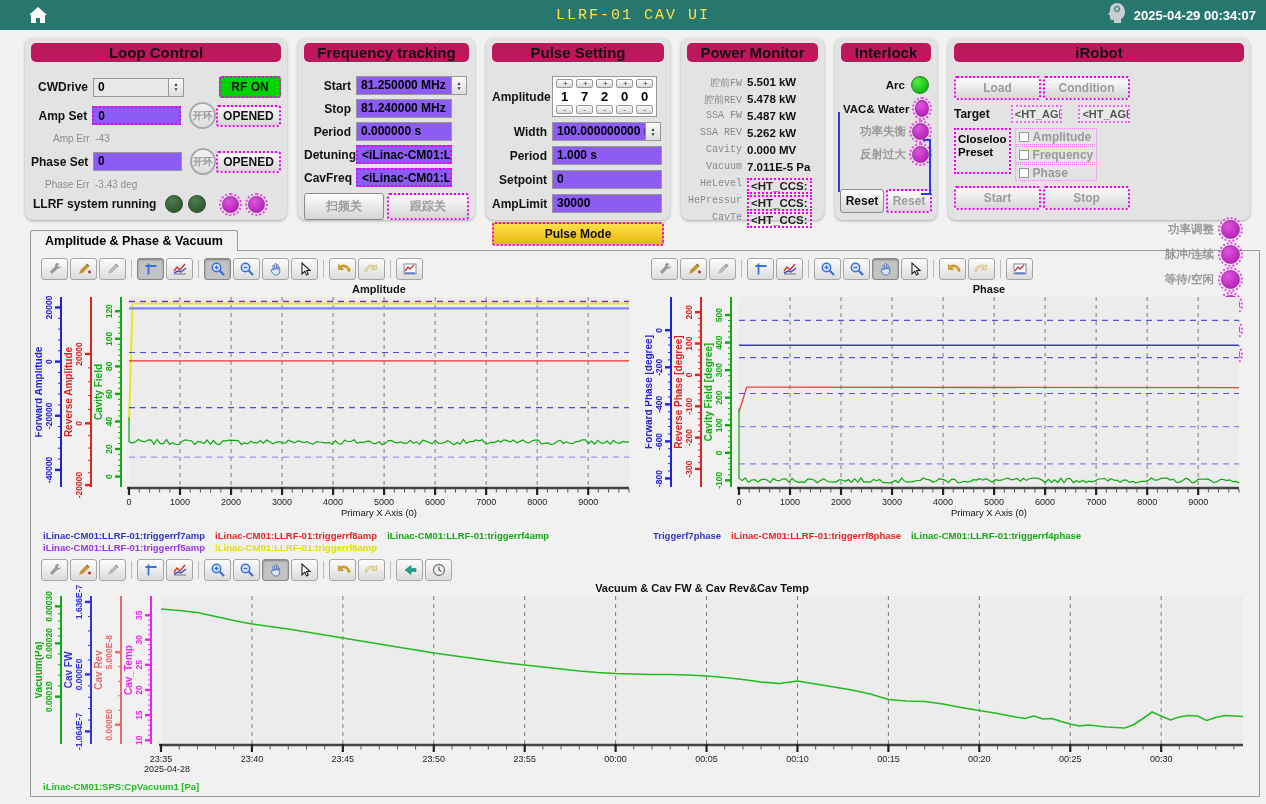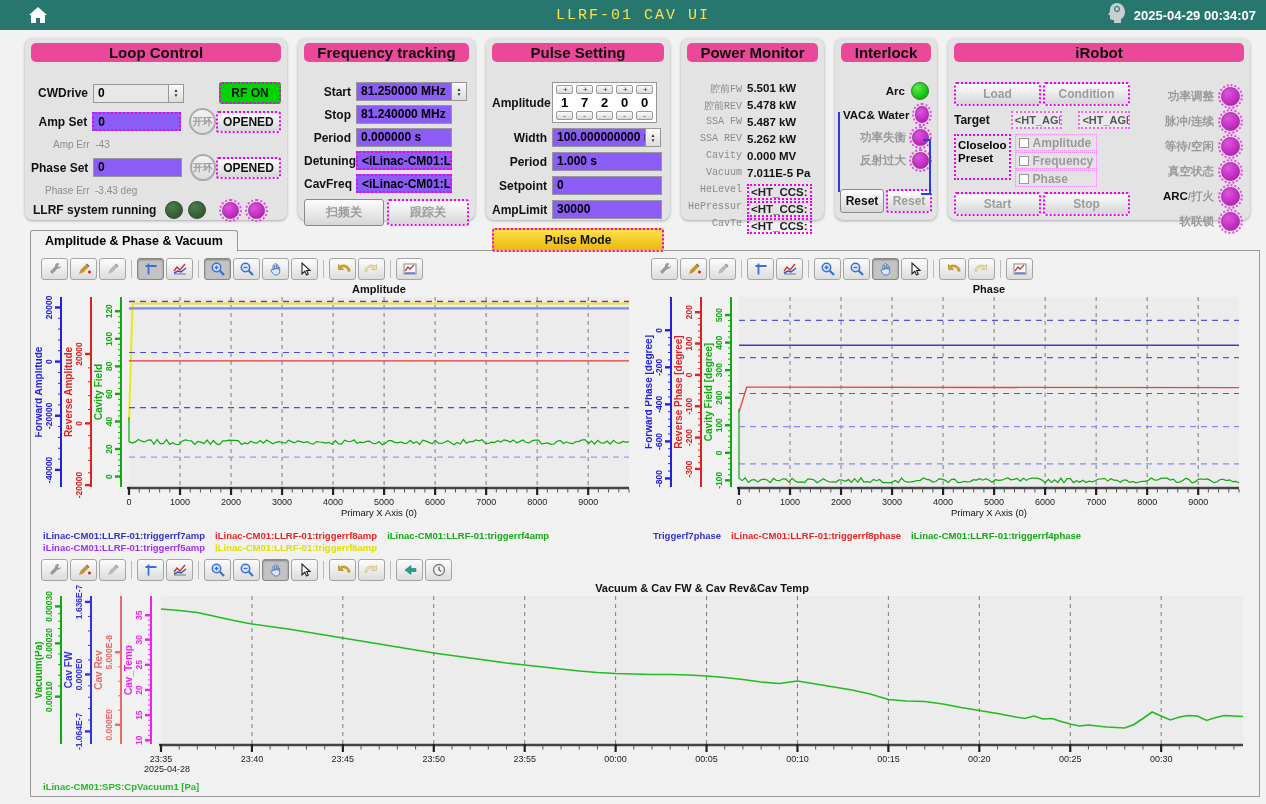--- a/index.html
+++ b/index.html
@@ -10,21 +10,21 @@
   .titlebar{height:30px;background:#27776e;position:relative;display:flex;align-items:center;}
   .titlebar .home{position:absolute;left:26px;top:3px;}
   .titlebar .apptitle{position:absolute;left:0;right:0;text-align:center;color:#fde047;
     font-family:"Liberation Mono","DejaVu Sans Mono",monospace;font-size:15px;letter-spacing:2px;}
   .titlebar .rightbox{position:absolute;right:10px;top:0;height:30px;display:flex;align-items:center;gap:6px;}
   .titlebar .clocktxt{color:#fff;font-weight:bold;font-size:13px;}
 
   
   .panels{display:flex;gap:11px;margin:8px 6px 0 25px;}
   .panel{background:#e3e3e3;border-radius:8px;box-shadow:0 1px 3px rgba(0,0,0,.3);padding:5px 6px;height:182px;position:relative;}
-  .phdr{background:#ec4899;border-radius:5px;text-align:center;font-weight:bold;font-size:15px;color:#111;padding:1px 0;margin-bottom:20px;}
+  .phdr{background:#be185d;border-radius:5px;text-align:center;font-weight:bold;font-size:15px;color:#111;padding:1px 0;margin-bottom:14px;}
   .frow{display:flex;align-items:center;margin:4px 0;}
   .flabel{font-weight:bold;font-size:12px;color:#111;text-align:right;padding-right:5px;white-space:nowrap;}
   .fvalue{background:#8b5cf6;border:1px solid #979797;font-weight:bold;font-size:12px;padding:1px 4px;
     white-space:nowrap;overflow:hidden;height:19px;line-height:15px;}
   .alarm{border:2px dotted #ee00ee !important;}
   .grayline{color:#8d8d8d;font-size:10px;font-weight:normal;}
   .btn{background:linear-gradient(#fdfdfd,#d6d6d6);border:1px solid #8a8a8a;border-radius:3px;
     font-weight:bold;font-size:12px;color:#111;text-align:center;padding:2px 6px;cursor:default;
     font-family:"Liberation Sans",sans-serif;}
   .btn.dim{color:#9c9c9c;}
@@ -54,21 +54,21 @@
   .pval.alarm{padding:0 2px;color:#222;}
 
   
   .ilrow{display:flex;align-items:center;justify-content:flex-end;gap:6px;margin:6px 2px;}
   .illab{font-size:11.5px;white-space:nowrap;}
   .illab.b{font-weight:bold;color:#111;}
   .illab.g{color:#999;font-weight:bold;}
   .blueline{position:absolute;background:#2a3de0;}
 
   
-  .irbody{display:flex;}
+  .irbody{display:flex;flex-direction:column;}
   .ircol-l{width:176px;}
   .ircol-r{flex:1;padding-top:2px;}
   .irbtnrow{display:flex;gap:2px;margin-bottom:5px;}
   .irbtnrow .btn{flex:1;padding:3px 0;}
   .tgt{display:flex;align-items:center;gap:16px;margin-bottom:5px;}
   .tgtfield{border:2px dotted #ee66ee;background:#e9e9e9;font-weight:bold;font-size:11px;color:#555;
     width:74px;height:18px;line-height:14px;overflow:hidden;white-space:nowrap;padding:0 2px;}
   .clprow{display:flex;gap:4px;margin-bottom:5px;}
   .clpbox{border:2px dotted #ee00ee;font-weight:bold;font-size:11.5px;line-height:13px;padding:3px 2px;height:46px;}
   .cbcol{display:flex;flex-direction:column;gap:1px;}

